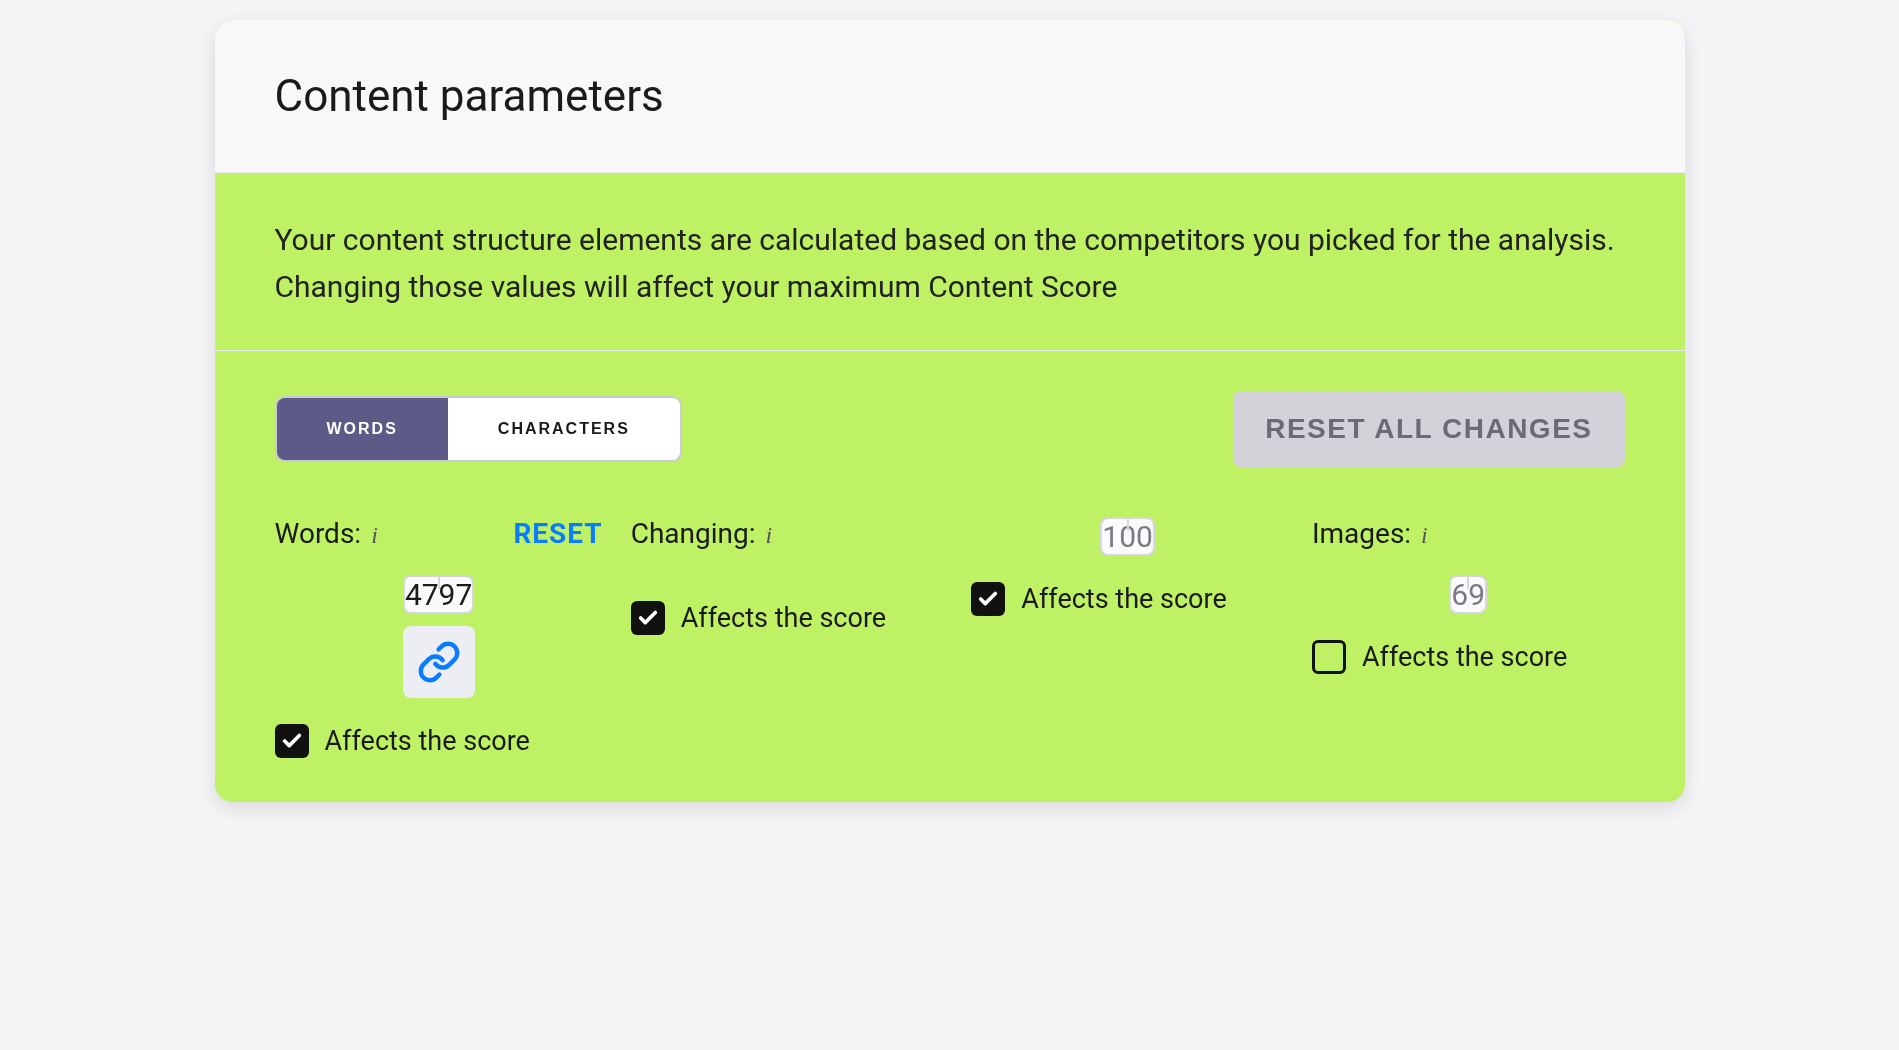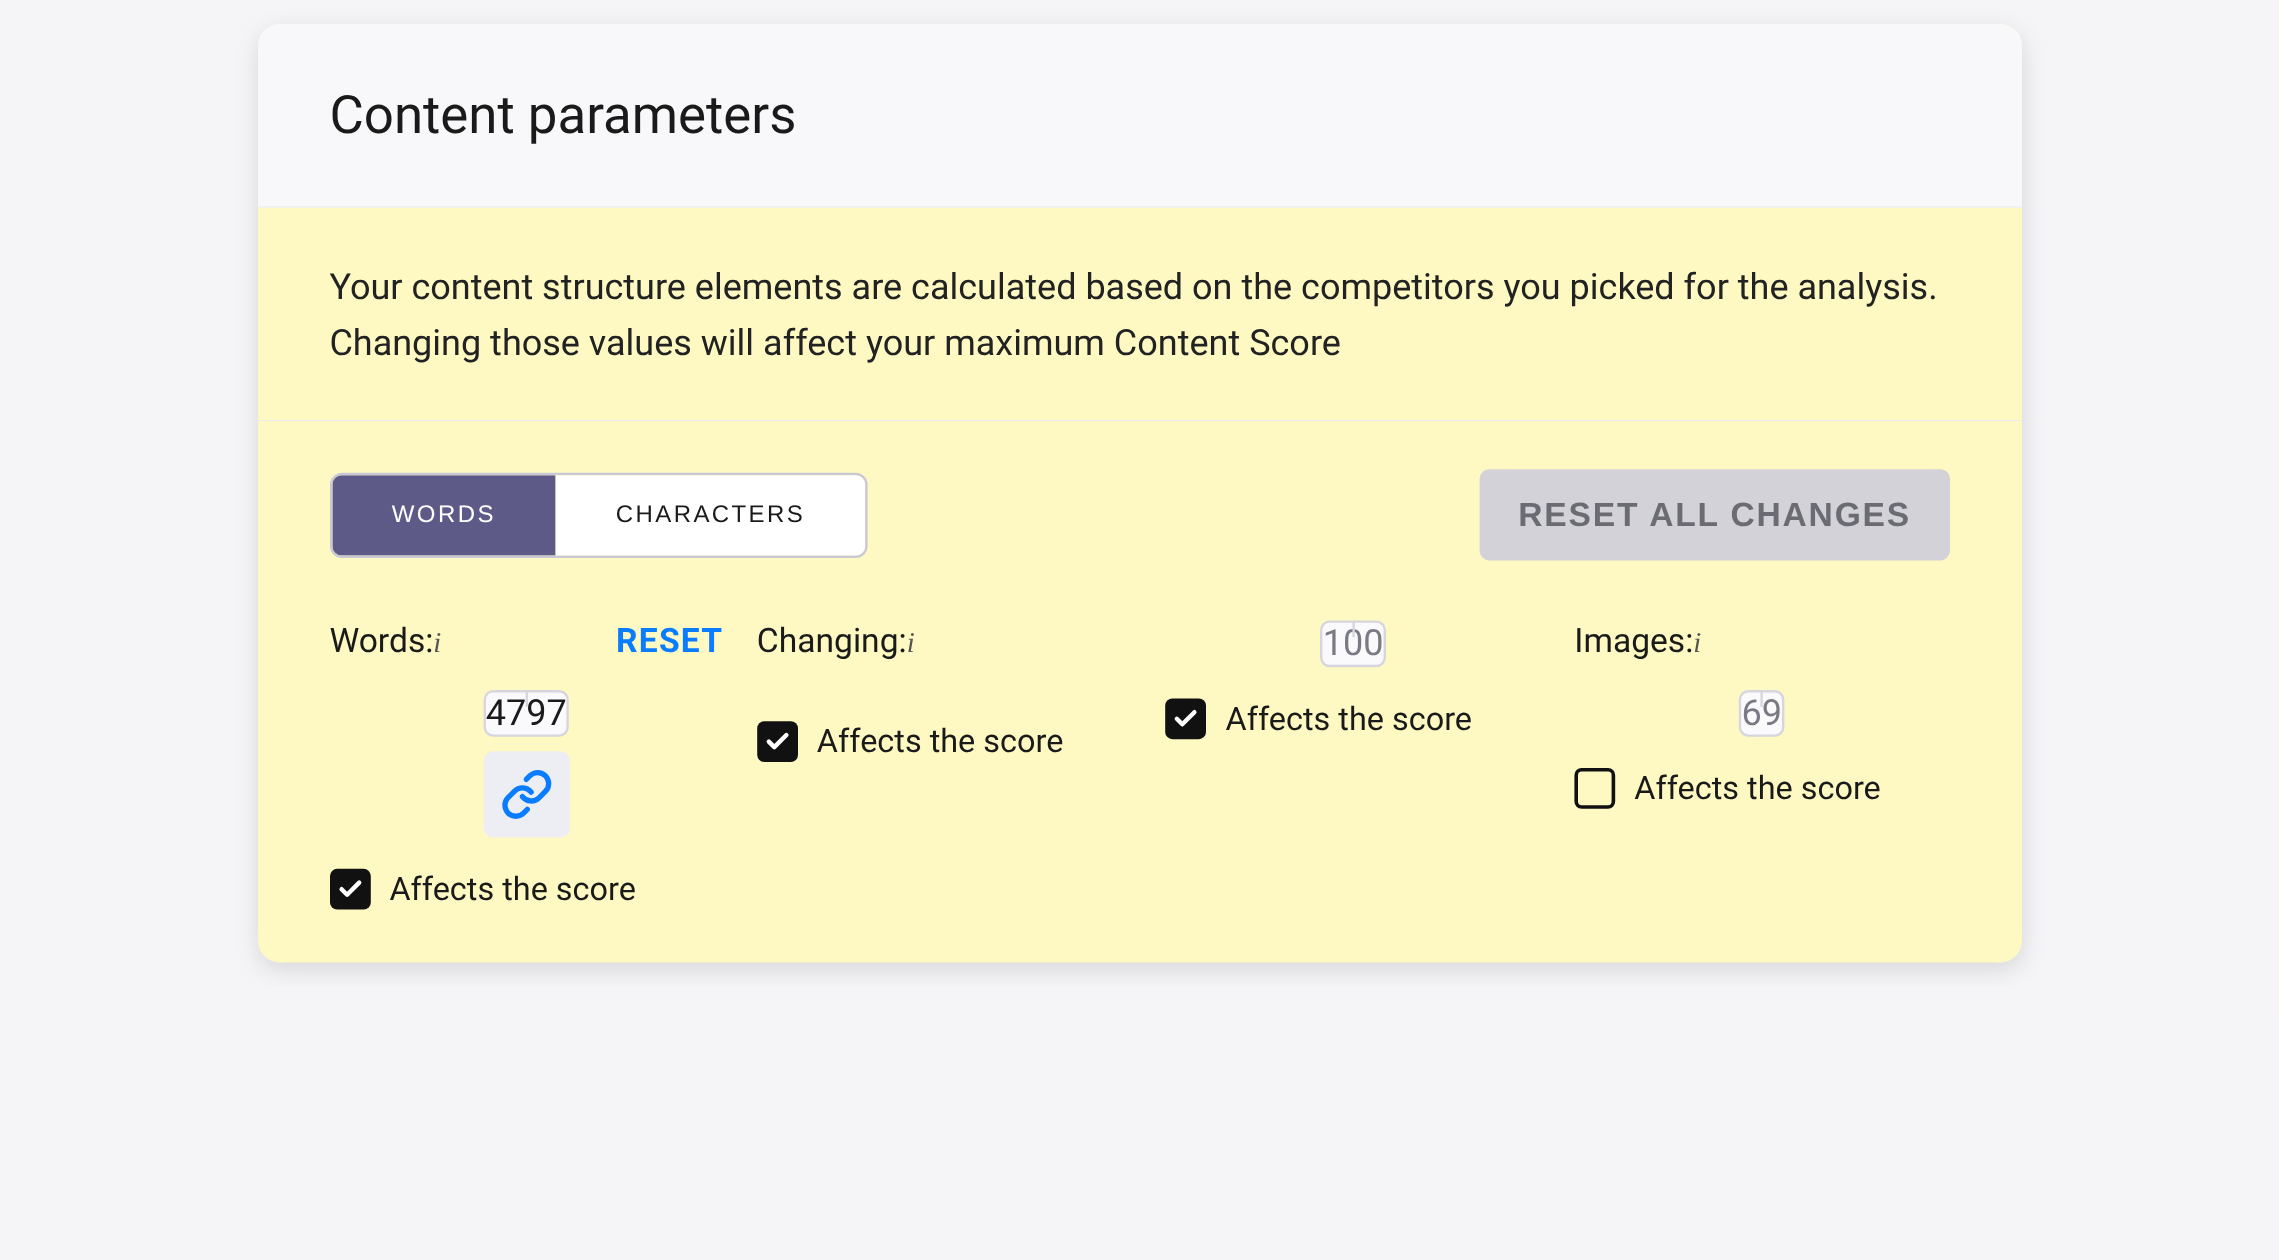--- a/index.html
+++ b/index.html
@@ -3,21 +3,21 @@
 <meta charset="utf-8">
 <style>
   * { box-sizing: border-box; margin: 0; padding: 0; }
   body {
     font-family: -apple-system, BlinkMacSystemFont, "Segoe UI", Roboto, "Helvetica Neue", Arial, sans-serif;
     background: #f5f5f7;
     padding: 20px;
     color: #1a1a1a;
   }
   .panel {
-    background: #fef9c3;
+    background: #bef264;
     border-radius: 18px;
     max-width: 1470px;
     margin: 0 auto;
     box-shadow: 0 6px 20px rgba(0,0,0,0.12);
     overflow: hidden;
   }
   .panel-header {
     background: #f8f8fa;
     padding: 50px 60px 50px 60px;
     border-bottom: 1px solid #ececef;
@@ -41,22 +41,22 @@
     align-items: center;
   }
   .toggle-group {
     display: inline-flex;
     border: 2px solid #c9c9d6;
     border-radius: 10px;
     overflow: hidden;
   }
   .toggle-btn {
     padding: 22px 50px;
-    font-size: 20px;
-    font-weight: 400;
+    font-size: 16px;
+    font-weight: 700;
     letter-spacing: 2px;
     background: #fff;
     border: none;
     cursor: pointer;
     color: #1a1a1a;
   }
   .toggle-btn.active {
     background: #5d5a88;
     color: #fff;
   }
@@ -88,20 +88,21 @@
     align-items: baseline;
     justify-content: space-between;
     margin-bottom: 22px;
     min-height: 36px;
   }
   .param-label {
     font-size: 28px;
     color: #1a1a1a;
     display: flex;
     align-items: baseline;
+    gap: 10px;
   }
   .info-icon {
     font-style: italic;
     font-family: Georgia, serif;
     font-size: 24px;
     color: #555;
   }
   .reset-link {
     font-size: 28px;
     font-weight: 700;

